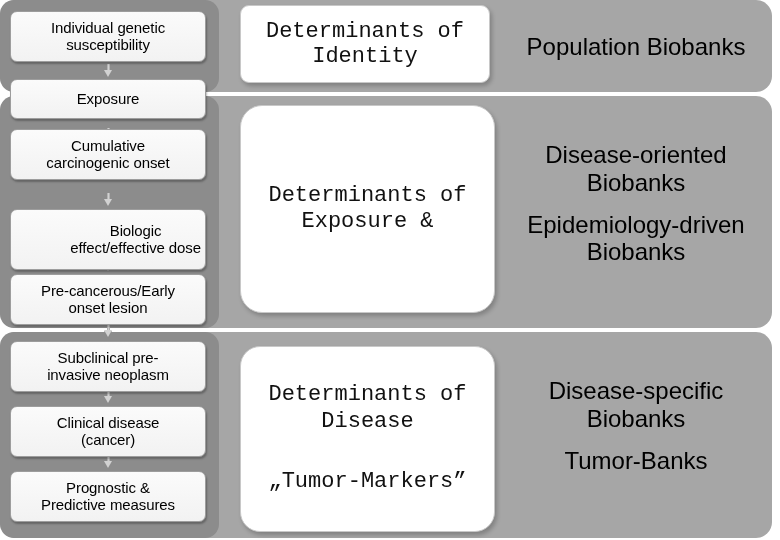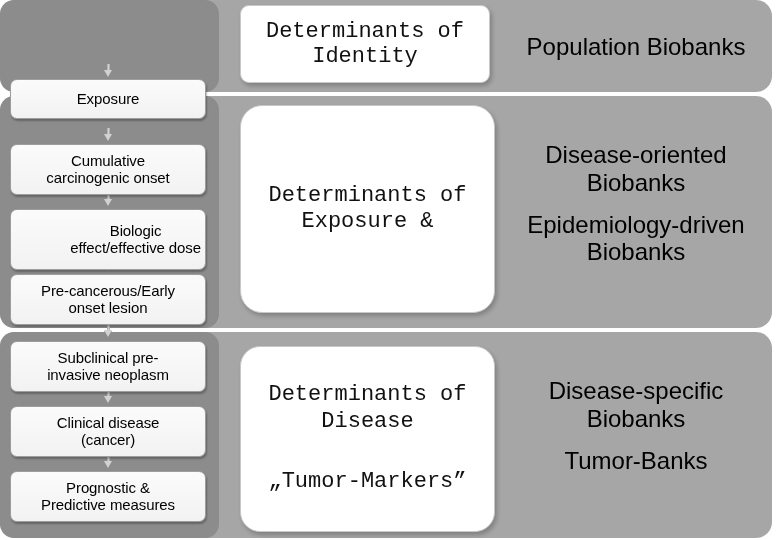--- a/index.html
+++ b/index.html
@@ -59,21 +59,21 @@
     text-align: center;
     font-size: 15px;
     line-height: 1.12;
     letter-spacing: -0.1px;
     padding: 2px 4px;
   }
   .step span { display: block; }
 
   .step-1 { top: 11px;  height: 51px; }
   .step-2 { top: 79px;  height: 40px; }
-  .step-3 { top: 144px; height: 51px; }
+  .step-3 { top: 129px; height: 51px; }
   .step-4 { top: 209px; height: 61px; justify-content: flex-end; }
   .step-5 { top: 274px; height: 51px; }
   .step-6 { top: 341px; height: 51px; }
   .step-7 { top: 406px; height: 51px; }
   .step-8 { top: 471px; height: 51px; }
 
   
   .arrow {
     position: absolute;
     left: 103px;
@@ -196,20 +196,26 @@
   </div>
   <div class="arrow arrow-f">
     <div class="shaft"></div>
       <div class="head"></div>
   </div>
   <div class="arrow arrow-g">
     <div class="shaft"></div>
       <div class="head"></div>
   </div>
 
+  <div class="step step-1">
+    <div>
+      <span>Individual genetic</span>
+      <span>susceptibility</span>
+    </div>
+  </div>
   <div class="step step-2">
     <div>
       <span>Exposure</span>
     </div>
   </div>
   <div class="step step-3">
     <div>
       <span>Cumulative</span>
       <span>carcinogenic onset</span>
     </div>

